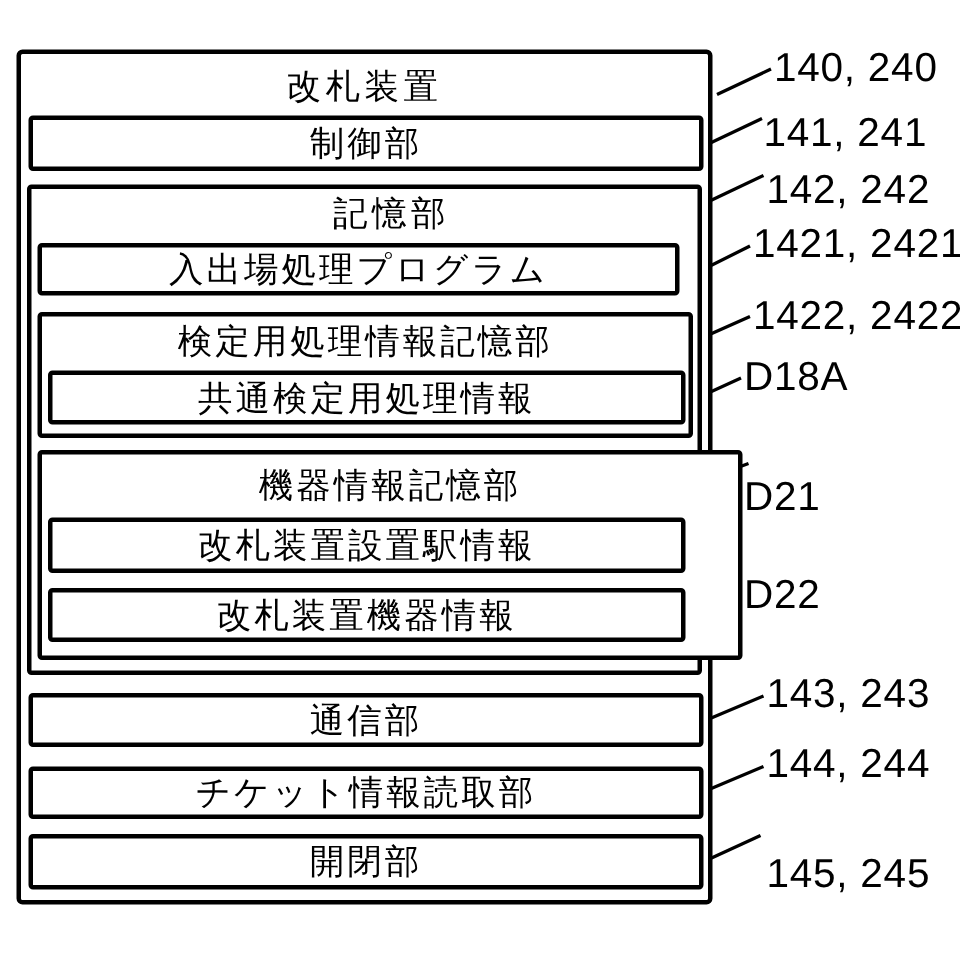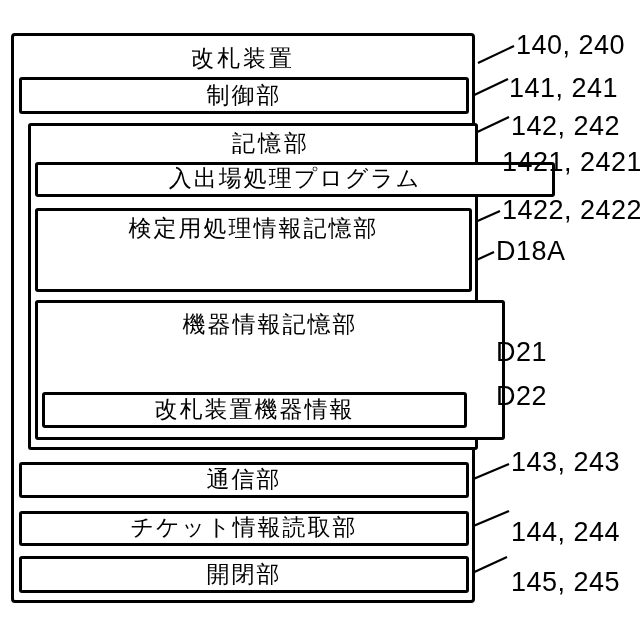--- a/index.html
+++ b/index.html
@@ -34,21 +34,21 @@
     width: 100%;
     text-align: center;
     font-size: 23px;
     letter-spacing: 3px;
     line-height: 26px;
     padding-top: 6px;
     white-space: nowrap;
   }
   .leaf {
     display: flex;
-    align-items: flex-end;
+    align-items: center;
     justify-content: center;
     font-size: 23px;
     letter-spacing: 2px;
     white-space: nowrap;
   }
   .ref-label {
     position: absolute;
     font-size: 27px;
     line-height: 30px;
     white-space: nowrap;
@@ -69,40 +69,46 @@
     <line x1="464" y1="227" x2="500" y2="211" stroke="#000" stroke-width="2.2"></line>
     <line x1="459" y1="268" x2="494" y2="252" stroke="#000" stroke-width="2.2"></line>
     <line x1="464" y1="322" x2="499" y2="309" stroke="#000" stroke-width="2.2"></line>
     <line x1="459" y1="366" x2="494" y2="351" stroke="#000" stroke-width="2.2"></line>
     <line x1="459" y1="413" x2="494" y2="398" stroke="#000" stroke-width="2.2"></line>
     <line x1="471" y1="480" x2="509" y2="464" stroke="#000" stroke-width="2.2"></line>
     <line x1="471" y1="527" x2="509" y2="511" stroke="#000" stroke-width="2.2"></line>
     <line x1="470" y1="574" x2="507" y2="557" stroke="#000" stroke-width="2.2"></line>
   </svg>
 
-  <div class="box" style="left:11px; top:33px; width:464px; height:570px; border-radius:4px;">
+  <div class="box" style="left:11px; top:33px; width:464px; height:570px; border-radius:4px;font-family:Liberation Serif, serif;">
     <div class="box-title" style="padding-top:9px;">改札装置</div>
 
     <div class="box leaf" style="left:5px; top:41px; width:450px; height:37px;">
       <span>制御部</span>
     </div>
 
-    <div class="box" style="left:14px; top:87px; width:450px; height:327px;padding-left:36px;">
+    <div class="box" style="left:4px; top:87px; width:450px; height:327px;padding-left:36px;">
       <div class="box-title" style="padding-top:4px;">記憶部</div>
 
-      <div class="box leaf" style="left:4px; top:36px; width:520px; height:35px;">
+      <div class="box leaf" style="left:4px; top:36px; width:428px; height:35px;">
         <span>入出場処理プログラム</span>
       </div>
 
       <div class="box" style="left:4px; top:82px; width:437px; height:84px;">
         <div class="box-title" style="padding-top:4px; letter-spacing:2px;">検定用処理情報記憶部</div>
+        <div class="box leaf" style="left:4px; top:36px; width:425px; height:36px;">
+          <span>共通検定用処理情報</span>
+        </div>
       </div>
 
       <div class="box" style="left:4px; top:174px; width:470px; height:140px;">
         <div class="box-title" style="padding-top:8px; letter-spacing:2px;">機器情報記憶部</div>
+        <div class="box leaf" style="left:4px; top:42px; width:425px; height:37px;">
+          <span>改札装置設置駅情報</span>
+        </div>
         <div class="box leaf" style="left:4px; top:89px; width:425px; height:36px;">
           <span>改札装置機器情報</span>
         </div>
       </div>
     </div>
 
     <div class="box leaf" style="left:5px; top:426px; width:450px; height:36px;">
       <span>通信部</span>
     </div>
 
@@ -114,19 +120,19 @@
       <span>開閉部</span>
     </div>
   </div>
 
   <span class="ref-label" style="left:516px; top:45px;text-align:center;">140, 240</span>
   <span class="ref-label" style="left:509px; top:88px;">141, 241</span>
   <span class="ref-label" style="left:511px; top:114px;margin-top:12px;">142, 242</span>
   <span class="ref-label" style="left:502px; top:162px;">1421, 2421</span>
   <span class="ref-label" style="left:502px; top:210px;">1422, 2422</span>
   <span class="ref-label" style="left:496px; top:251px;">D18A</span>
-  <span class="ref-label" style="left:496px; top:352px;">D21</span>
+  <span class="ref-label" style="left:496px; top:331px;">D21</span>
   <span class="ref-label" style="left:496px; top:396px;">D22</span>
   <span class="ref-label" style="left:511px; top:462px;">143, 243</span>
-  <span class="ref-label" style="left:511px; top:532px;text-align:right;">144, 244</span>
+  <span class="ref-label" style="left:511px; top:509px;text-align:right;">144, 244</span>
   <span class="ref-label" style="left:511px; top:582px;">145, 245</span>
 
 </div>
 
 </body></html>

